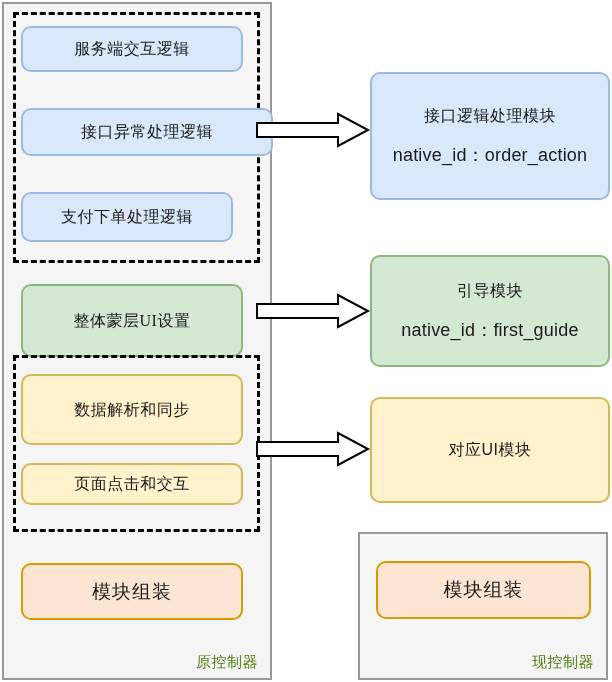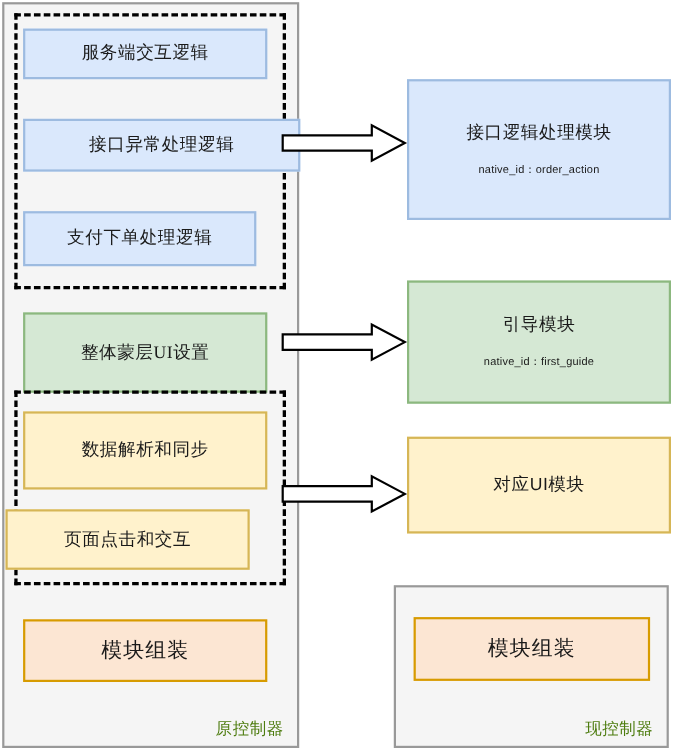--- a/index.html
+++ b/index.html
@@ -49,26 +49,27 @@
     flex-direction: column;
     align-items: center;
     justify-content: center;
     text-align: center;
     border-width: 2px;
     border-style: solid;
     font-size: 16px;
     color: #1a1a1a;
     line-height: 1.35;
     letter-spacing: 0.5px;
+    border-radius: 10px;
   }
   .node .line1 { display: block; }
   .node .line2 {
     display: block;
     margin-top: 16px;
-    font-size: 10px;
+    font-size: 18px;
     letter-spacing: 0.2px;
   }
 
   .node.blue   { background: #dae8fc; border-color: #9dbbe0; }
   .node.green  { background: #d5e8d4; border-color: #8cb87f; }
   .node.yellow { background: #fff2cc; border-color: #d6b656; }
   .node.orange { background: #fce6d3; border-color: #d79b00; }
 
   .node.big { font-size: 19px; letter-spacing: 1px; }
 
@@ -101,39 +102,39 @@
   <div class="abs node green" style="left:21px; top:284px; width:222px; height:73px;font-family:Liberation Serif, serif;">
     <span>整体蒙层UI设置</span>
   </div>
 
   <div class="abs dashed-group" style="left:13px; top:355px; width:247px; height:177px;"></div>
 
   <div class="abs node yellow" style="left:21px; top:374px; width:222px; height:71px;">
     <span>数据解析和同步</span>
   </div>
 
-  <div class="abs node yellow" style="left:5px; top:463px; width:222px; height:55px;">
+  <div class="abs node yellow" style="left:21px; top:463px; width:222px; height:42px;">
     <span>页面点击和交互</span>
   </div>
 
   <div class="abs node orange big" style="left:21px; top:563px; width:222px; height:57px;">
     <span>模块组装</span>
   </div>
 
   <div class="abs node blue" style="left:370px; top:72px; width:240px; height:128px;justify-content:center;">
     <span class="line1">接口逻辑处理模块</span>
     <span class="line2">native_id：order_action</span>
   </div>
 
   <div class="abs node green" style="left:370px; top:255px; width:240px; height:112px;">
     <span class="line1">引导模块</span>
     <span class="line2">native_id：first_guide</span>
   </div>
 
-  <div class="abs node yellow" style="left:370px; top:397px; width:240px; height:88px;">
+  <div class="abs node yellow" style="left:370px; top:397px; width:240px; height:106px;">
     <span class="line1">对应UI模块</span>
   </div>
 
   <div class="abs container" style="left:358px; top:532px; width:250px; height:148px;">
     <span class="container-label">现控制器</span>
   </div>
 
   <div class="abs node orange big" style="left:376px; top:561px; width:215px; height:58px;">
     <span>模块组装</span>
   </div>

